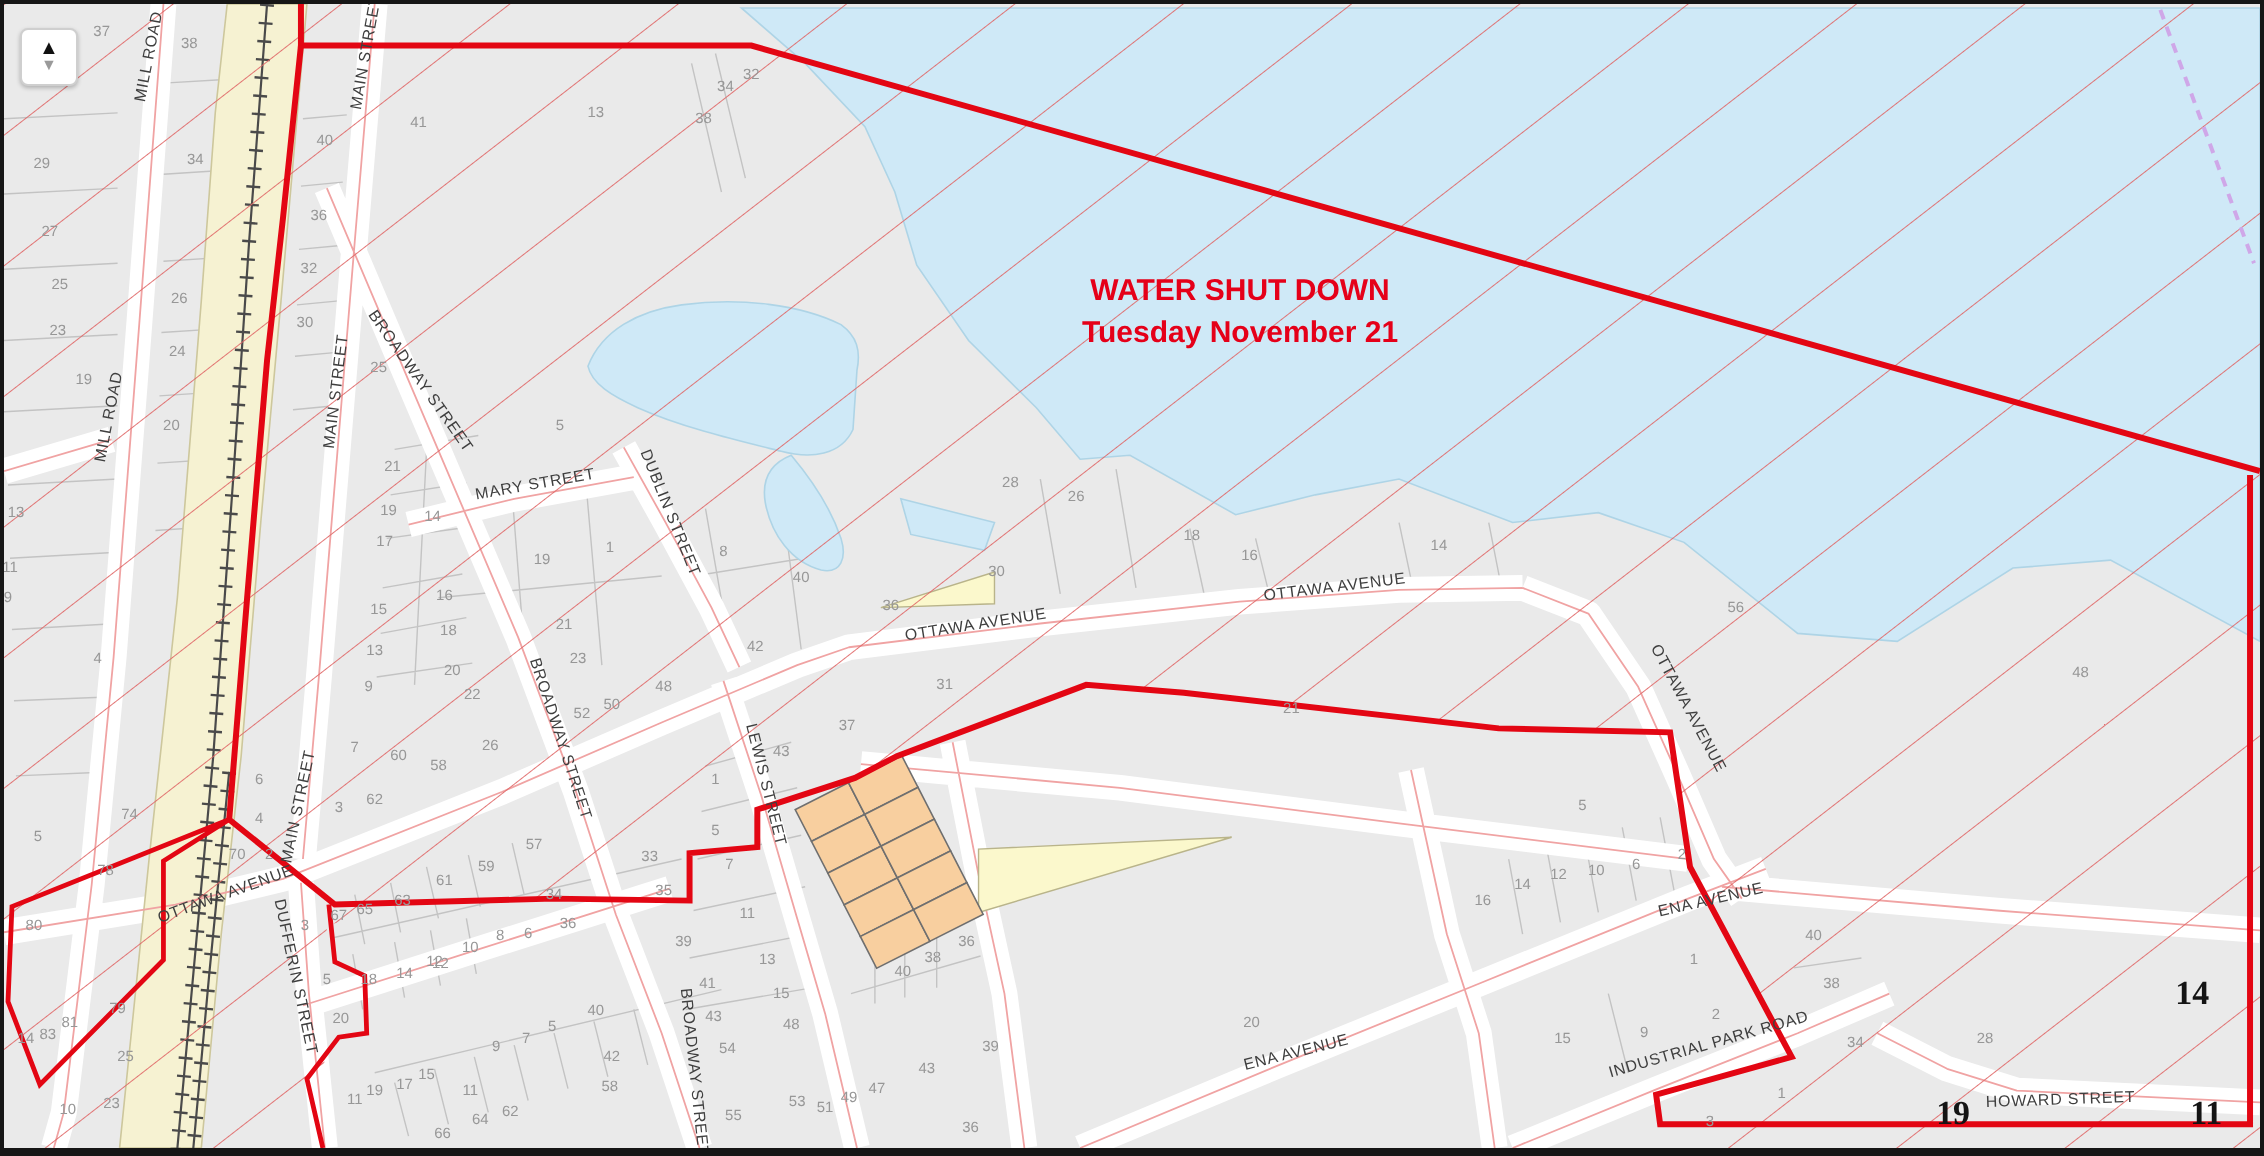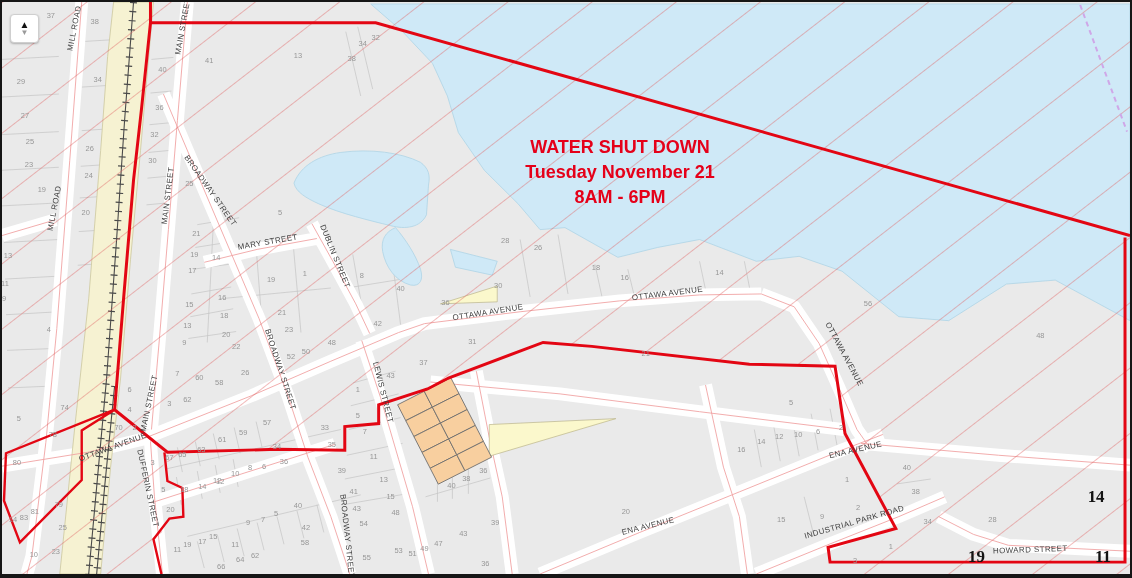--- a/index.html
+++ b/index.html
@@ -21,21 +21,21 @@
   .muni{stroke:var(--c-muni,#cfa7e8);stroke-width:2;stroke-dasharray:5 4;fill:none;}
   .orange-cell{fill:var(--c-orange,#f8cf9f);stroke:#6f6f6f;stroke-width:.8;}
   .yellow-parcel{fill:var(--c-yellow,#fbf8cc);stroke:#b9b48a;stroke-width:.7;}
   .track{stroke:#4a4a4a;stroke-width:1.1;fill:none;}
   .ties{stroke:#4a4a4a;stroke-width:7;stroke-dasharray:1.2 8;fill:none;}
   .street-label{font:8px "Liberation Sans",sans-serif;fill:#3f3f3f;text-anchor:middle;letter-spacing:.4px;}
   .parcel-num{font:7.5px "Liberation Sans",sans-serif;fill:#979797;text-anchor:middle;}
   .sheet-num{font:bold 17px "Liberation Serif",serif;fill:#141414;text-anchor:middle;}
   .notice{
     position:absolute;left:507px;top:133px;width:222px;text-align:center;
-    color:var(--c-notice,#e50019);font-weight:bold;font-size:18px;line-height:1.4;
+    color:var(--c-notice,#e50019);font-weight:bold;font-size:15px;line-height:1.4;
   }
   .notice div{white-space:nowrap;}
   .north-control{
     position:absolute;left:8px;top:12px;width:27px;height:27px;background:#fff;
     border:1px solid #cfcfcf;border-radius:4px;box-shadow:0 1px 2px rgba(0,0,0,.25);
     display:flex;flex-direction:column;align-items:center;justify-content:center;cursor:pointer;
   }
   .north-control .up{font-size:10px;color:#111;line-height:.85;}
   .north-control .down{font-size:8px;color:#9a9a9a;line-height:.8;}
 </style>
@@ -275,20 +275,19 @@
     <g id="sheet-numbers">
         <text x="978" y="566" class="sheet-num">19</text>
         <text x="1105" y="566" class="sheet-num">11</text>
         <text x="1098" y="505" class="sheet-num">14</text>
       </g>
   </svg>
 
   <div class="notice">
     <div>WATER SHUT DOWN</div>
     <div>Tuesday November 21</div>
-    <div>8AM - 6PM</div>
   </div>
 
   <div class="north-control">
     <span class="up">▲</span>
     <span class="down">▼</span>
   </div>
 </div>
 
 </body></html>

